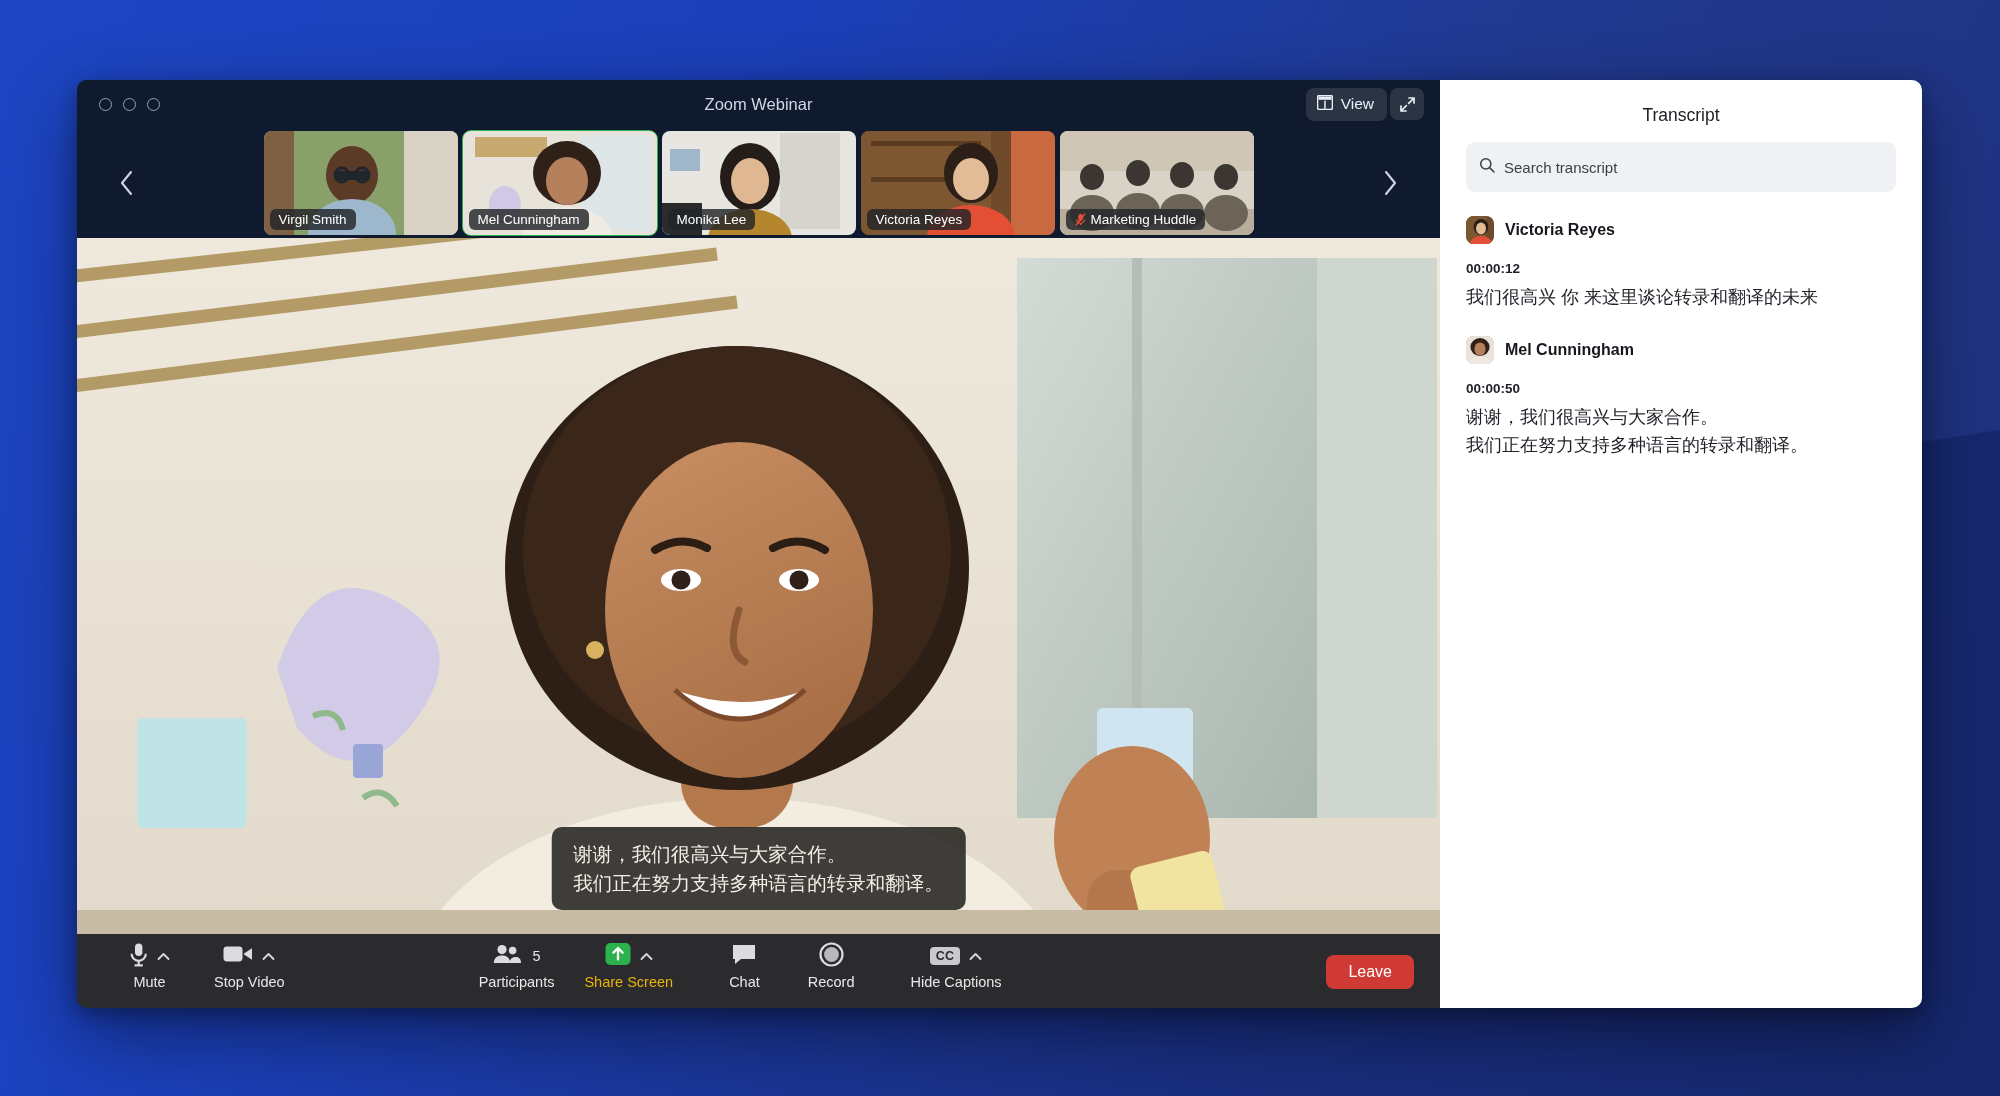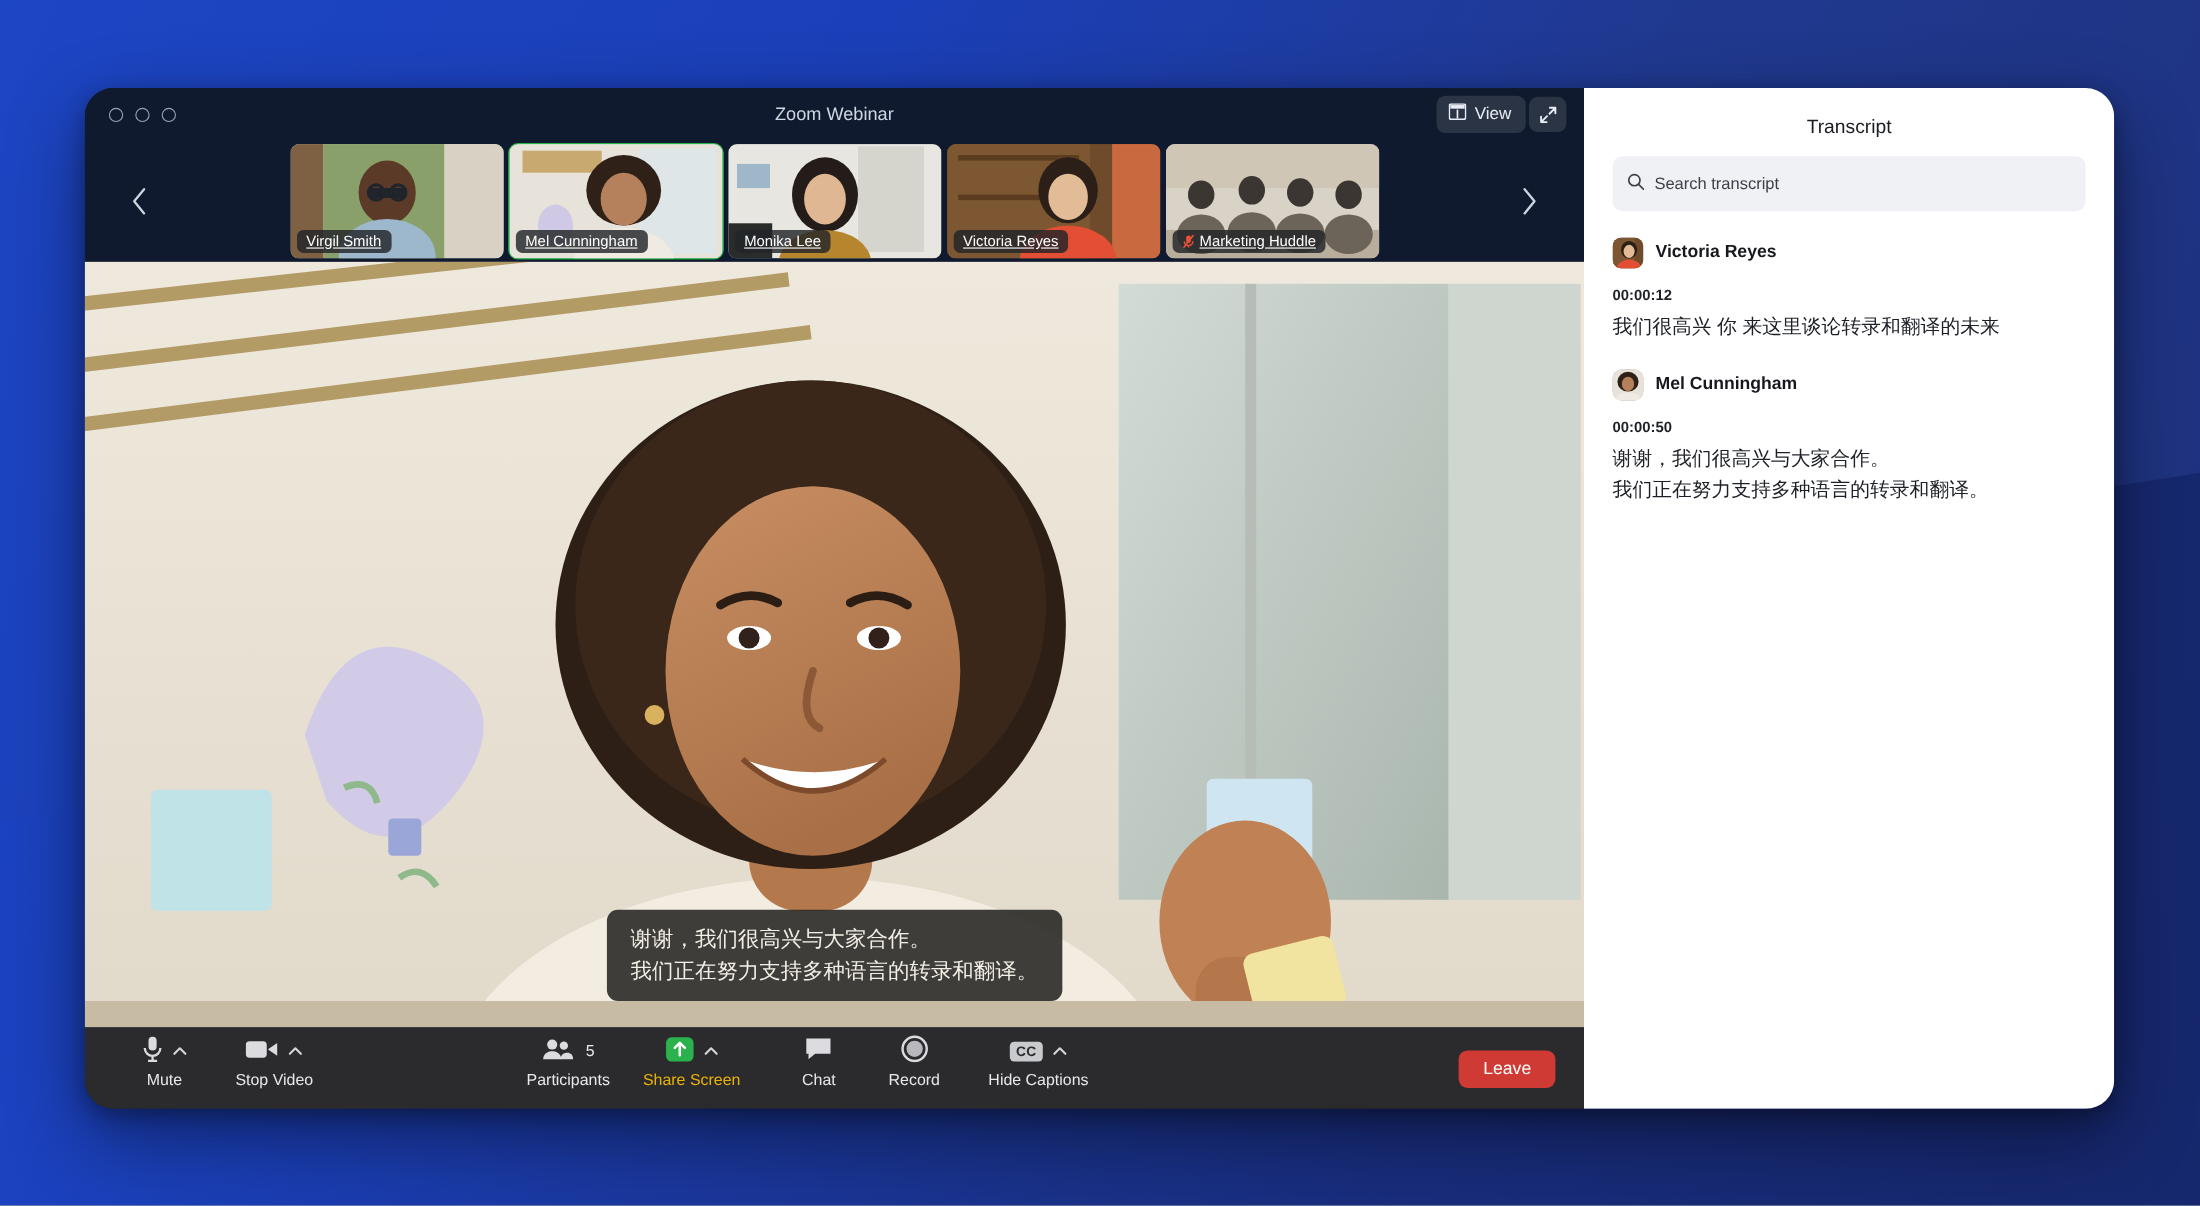--- a/index.html
+++ b/index.html
@@ -27,21 +27,21 @@
     transform: rotate(-9deg);
     transform-origin: left bottom;
     pointer-events: none;
   }
 
   
   #app-window {
     position: absolute;
     left: 77px; top: 80px;
     width: 1845px; height: 928px;
-    border-radius: 26px;
+    border-radius: 10px;
     overflow: hidden;
     box-shadow: 0 26px 70px rgba(0,0,0,0.42), 0 6px 18px rgba(0,0,0,0.3);
     display: flex;
   }
 
   
   #meeting-pane {
     position: relative;
     width: 1363px; height: 928px;
     background: #0d1526;
@@ -119,21 +119,21 @@
     flex: 0 0 194px;
   }
   .thumb.active { outline: 3px solid #2bb24c; outline-offset: -2px; }
   .thumb-art { position: absolute; inset: 0; }
   .name-tag {
     position: absolute; left: 6px; bottom: 5px;
     display: flex; align-items: center; gap: 5px;
     background: rgba(34,36,40,0.82);
     color: #fff; font-size: 13.5px;
     padding: 3px 9px; border-radius: 6px;
-    max-width: 178px; white-space: nowrap; overflow: hidden; text-decoration: underline;
+    max-width: 178px; white-space: nowrap; overflow: hidden;
   }
   .mic-muted {
     width: 11px; height: 13px; flex: 0 0 11px;
   }
 
   
   #stage {
     position: relative;
     flex: 1;
     overflow: hidden;
@@ -536,21 +536,21 @@
               <span>
                 <svg width="25" height="25" viewBox="0 0 25 25">
                   <circle cx="12.5" cy="12.5" r="11" fill="none" stroke="#dcdce0" stroke-width="2.2"></circle>
                   <circle cx="12.5" cy="12.5" r="7.4" fill="#b9b9bd"></circle>
                 </svg>
               </span>
             </div>
             <div class="ctrl-label">Record</div>
           </div>
 
-          <div class="ctrl" style="margin-left:44px">
+          <div class="ctrl" style="margin-left:56px">
             <div class="ctrl-icons">
               <span id="cc-chip">CC</span>
               <span class="caret">
                 <svg width="13" height="9" viewBox="0 0 13 9">
                     <path d="M1.5 7L6.5 2l5 5" fill="none" stroke="#d6d6da" stroke-width="1.9" stroke-linecap="round" stroke-linejoin="round"></path>
                   </svg>
               </span>
             </div>
             <div class="ctrl-label">Hide Captions</div>
           </div>

